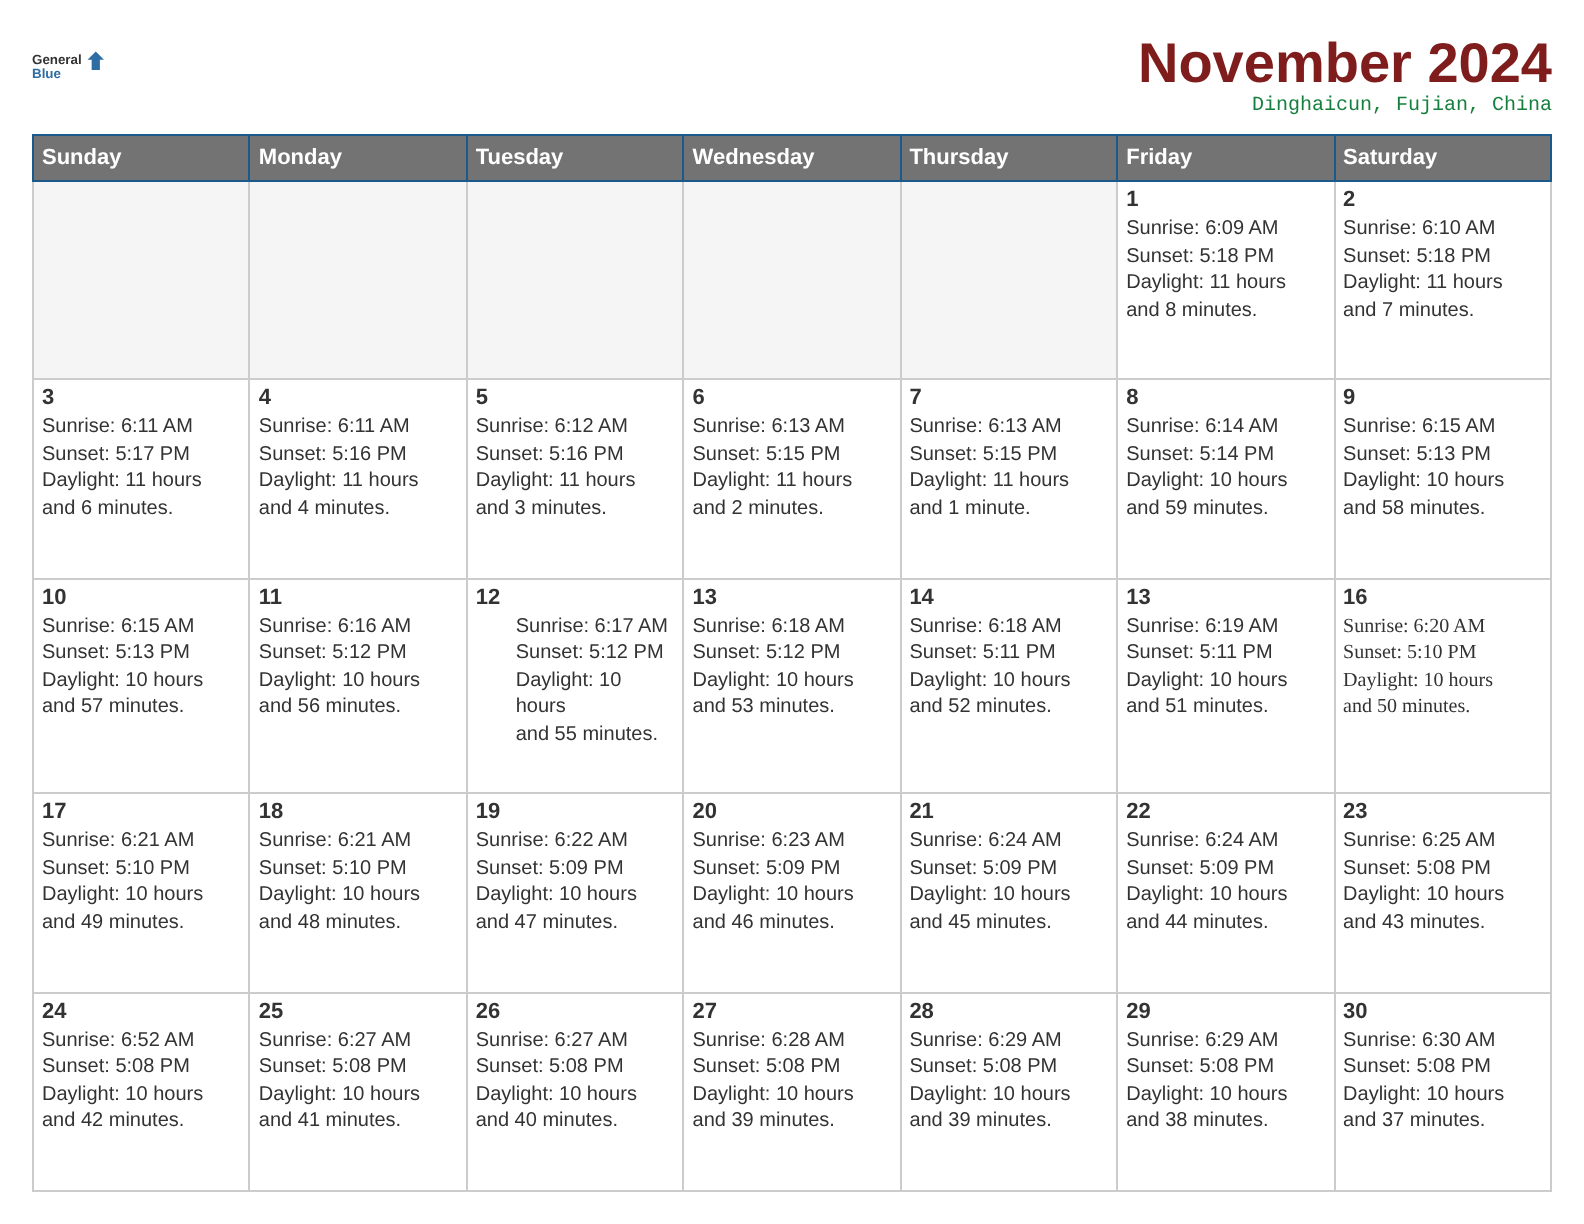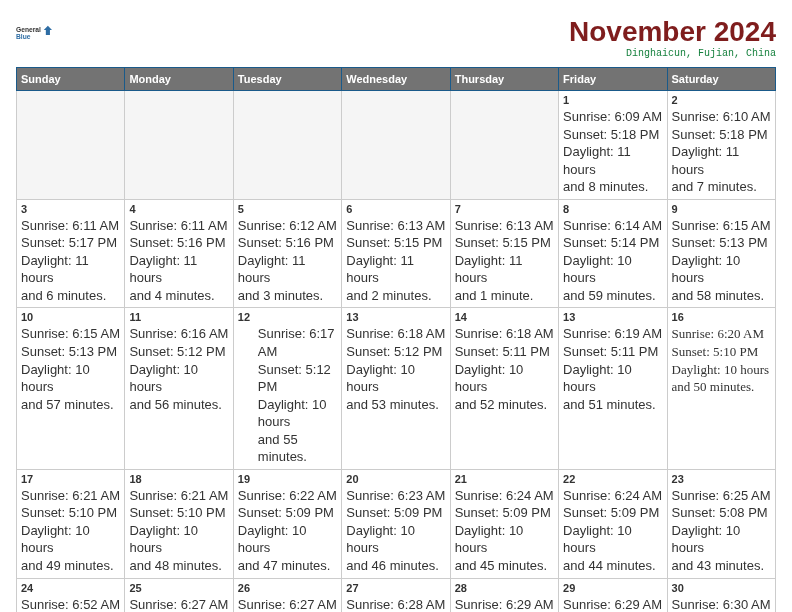--- a/index.html
+++ b/index.html
@@ -73,21 +73,21 @@
       background: #fff;
     }
     .day-num {
       font-size: 11px;
       font-weight: bold;
       color: #333;
       display: block;
       margin-bottom: 2px;
     }
     .day-info {
-      font-size: 13px;
+      font-size: 10px;
       color: #333;
       line-height: 1.35;
     }
   </style>
 </head>
 <body>
 
 <div class="page">
   <div class="header">
     <div class="logo">

